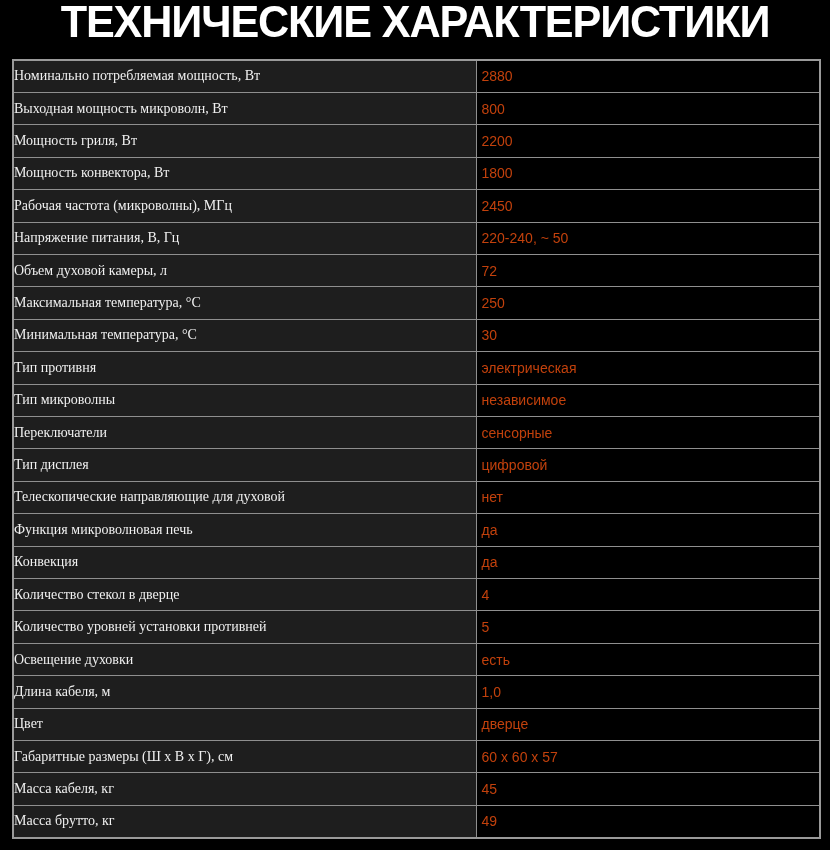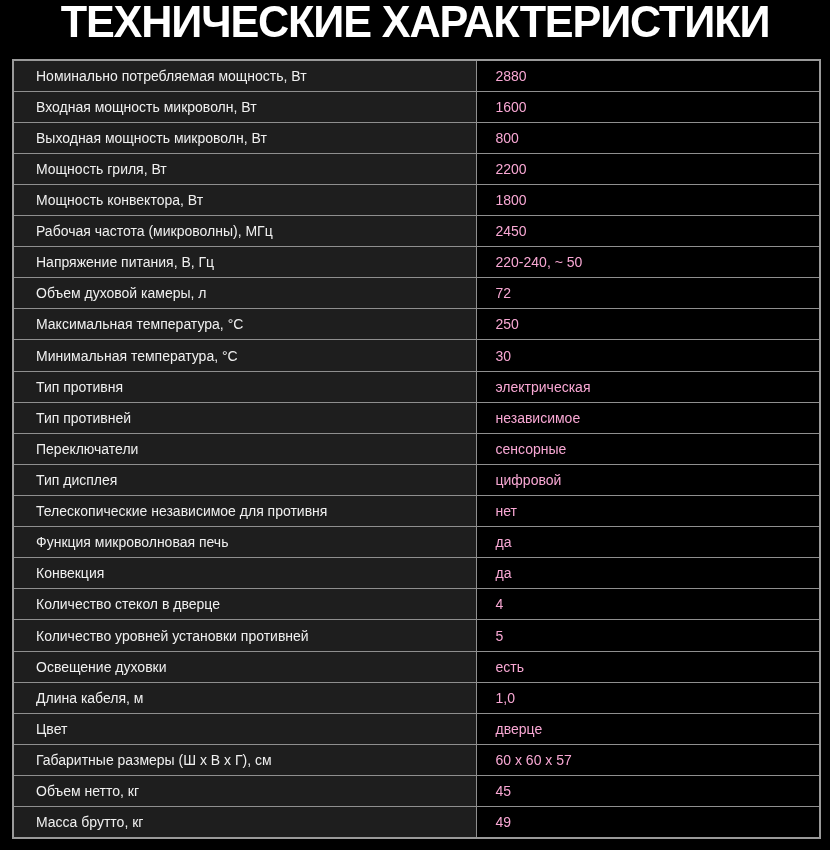--- a/index.html
+++ b/index.html
@@ -53,46 +53,42 @@
       white-space: nowrap;
       overflow: hidden;
     }
     .spec-table tr:first-child td {
       border-top: none;
     }
     .spec-table td.label {
       width: 463px;
       background: #1e1e1e;
       color: #f0f0f0;
-      padding-left: 22px;
       border-right: 1.5px solid #8f8f8f;
       box-sizing: border-box;
+      font-family: Liberation Serif, serif;
     }
     .spec-table td.value {
       background: #000000;
-      color: #f9a8d4;
-      padding-left: 19px;
+      color: #c2410c;
+      padding-left: 5px;
       box-sizing: border-box;
     }
   </style>
 </head>
 <body>
 
 <div class="page">
   <div class="title">ТЕХНИЧЕСКИЕ ХАРАКТЕРИСТИКИ</div>
 
   <table class="spec-table">
     <tbody>
       <tr>
           <td class="label">Номинально потребляемая мощность, Вт</td>
           <td class="value">2880</td>
-        </tr>
-      <tr>
-          <td class="label">Входная мощность микроволн, Вт</td>
-          <td class="value">1600</td>
         </tr>
       <tr>
           <td class="label">Выходная мощность микроволн, Вт</td>
           <td class="value">800</td>
         </tr>
       <tr>
           <td class="label">Мощность гриля, Вт</td>
           <td class="value">2200</td>
         </tr>
       <tr>
@@ -117,33 +113,33 @@
         </tr>
       <tr>
           <td class="label">Минимальная температура, °С</td>
           <td class="value">30</td>
         </tr>
       <tr>
           <td class="label">Тип противня</td>
           <td class="value">электрическая</td>
         </tr>
       <tr>
-          <td class="label">Тип противней</td>
+          <td class="label">Тип микроволны</td>
           <td class="value">независимое</td>
         </tr>
       <tr>
           <td class="label">Переключатели</td>
           <td class="value">сенсорные</td>
         </tr>
       <tr>
           <td class="label">Тип дисплея</td>
           <td class="value">цифровой</td>
         </tr>
       <tr>
-          <td class="label">Телескопические независимое для противня</td>
+          <td class="label">Телескопические направляющие для духовой</td>
           <td class="value">нет</td>
         </tr>
       <tr>
           <td class="label">Функция микроволновая печь</td>
           <td class="value">да</td>
         </tr>
       <tr>
           <td class="label">Конвекция</td>
           <td class="value">да</td>
         </tr>
@@ -165,21 +161,21 @@
         </tr>
       <tr>
           <td class="label">Цвет</td>
           <td class="value">дверце</td>
         </tr>
       <tr>
           <td class="label">Габаритные размеры (Ш х В х Г), см</td>
           <td class="value">60 х 60 х 57</td>
         </tr>
       <tr>
-          <td class="label">Объем нетто, кг</td>
+          <td class="label">Масса кабеля, кг</td>
           <td class="value">45</td>
         </tr>
       <tr>
           <td class="label">Масса брутто, кг</td>
           <td class="value">49</td>
         </tr>
     </tbody>
   </table>
 </div>
 

